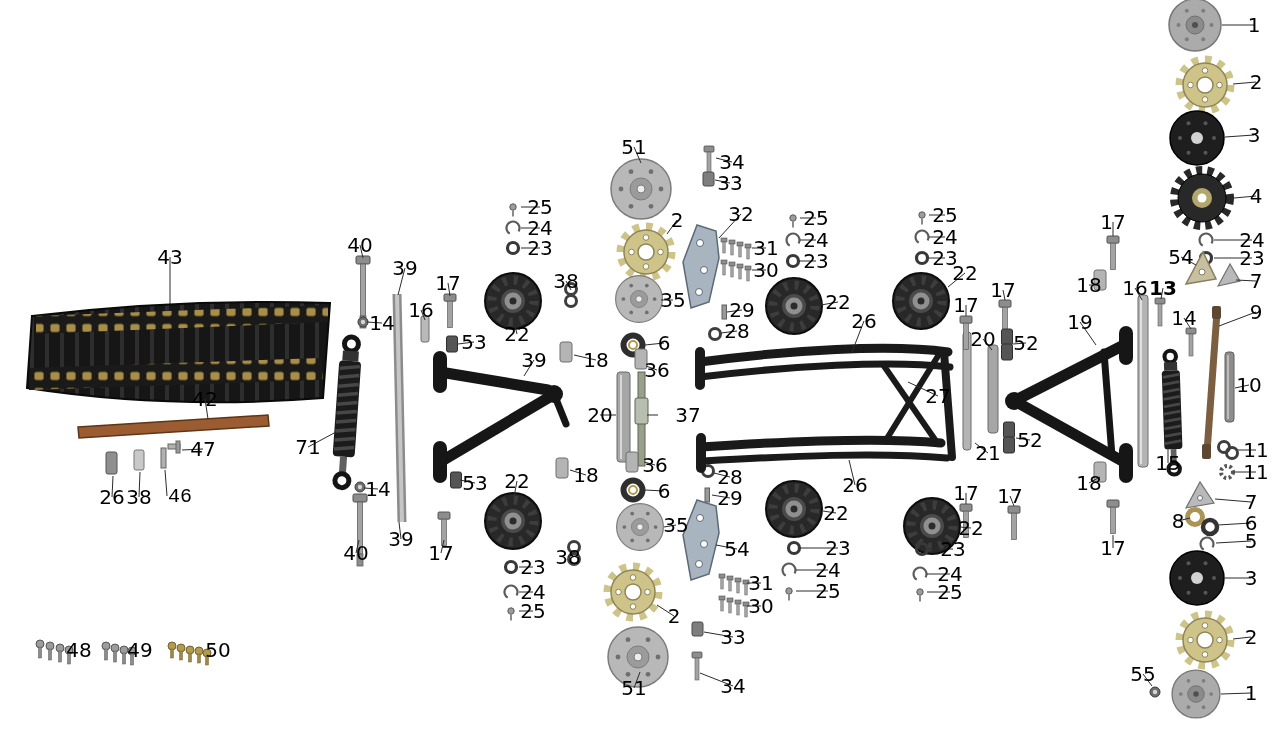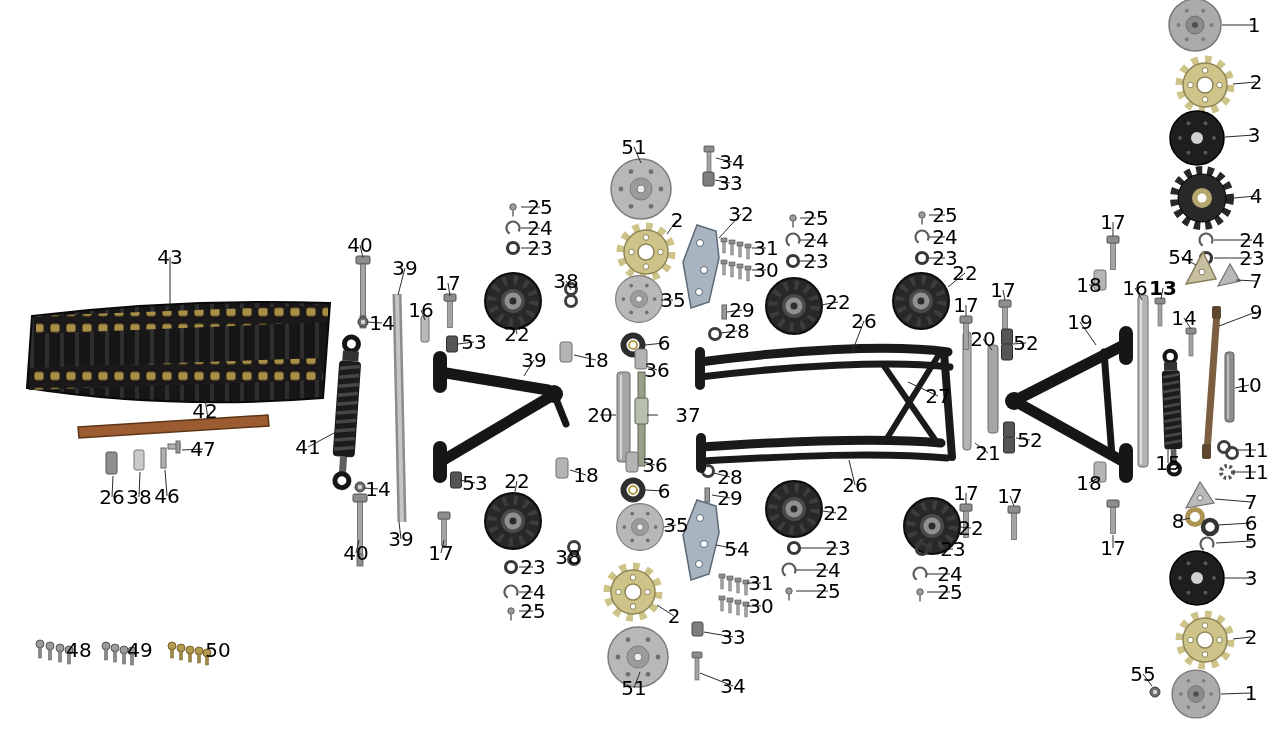--- a/index.html
+++ b/index.html
@@ -631,35 +631,35 @@
         <line x1="761" y1="583" x2="747" y2="583" class="leader"></line>
         <line x1="761" y1="606" x2="747" y2="606" class="leader"></line>
         <line x1="733" y1="637" x2="704" y2="632" class="leader"></line>
         <line x1="733" y1="686" x2="700" y2="673" class="leader"></line>
         <line x1="634" y1="688" x2="640" y2="672" class="leader"></line>
       </g>
 </svg>
 
 <div class="labels">
       <span style="left: 170px; top: 257px;">43</span>
-      <span style="left: 205px; top: 399px; margin-top: 12px;">42</span>
+      <span style="left: 205px; top: 399px;">42</span>
       <span style="left: 203px; top: 449px;">47</span>
       <span style="left: 112px; top: 497px;">26</span>
       <span style="left: 139px; top: 497px;">38</span>
-      <span style="left: 167px; top: 496px;">46</span>
+      <span style="left: 180px; top: 496px; font-family: Liberation Mono, monospace;">46</span>
       <span style="left: 79px; top: 650px;">48</span>
       <span style="left: 140px; top: 650px;">49</span>
       <span style="left: 218px; top: 650px;">50</span>
       <span style="left: 360px; top: 245px;">40</span>
       <span style="left: 405px; top: 268px;">39</span>
       <span style="left: 382px; top: 323px;">14</span>
       <span style="left: 421px; top: 310px;">16</span>
       <span style="left: 448px; top: 283px;">17</span>
       <span style="left: 474px; top: 342px;">53</span>
-      <span style="left: 308px; top: 447px;">41</span>
+      <span style="left: 308px; top: 447px;">71</span>
       <span style="left: 378px; top: 489px;">14</span>
       <span style="left: 401px; top: 539px;">39</span>
       <span style="left: 356px; top: 553px;">40</span>
       <span style="left: 441px; top: 553px;">17</span>
       <span style="left: 475px; top: 483px;">53</span>
       <span style="left: 540px; top: 207px;">25</span>
       <span style="left: 540px; top: 228px;">24</span>
       <span style="left: 540px; top: 248px;">23</span>
       <span style="left: 517px; top: 334px;">22</span>
       <span style="left: 566px; top: 281px;">38</span>

